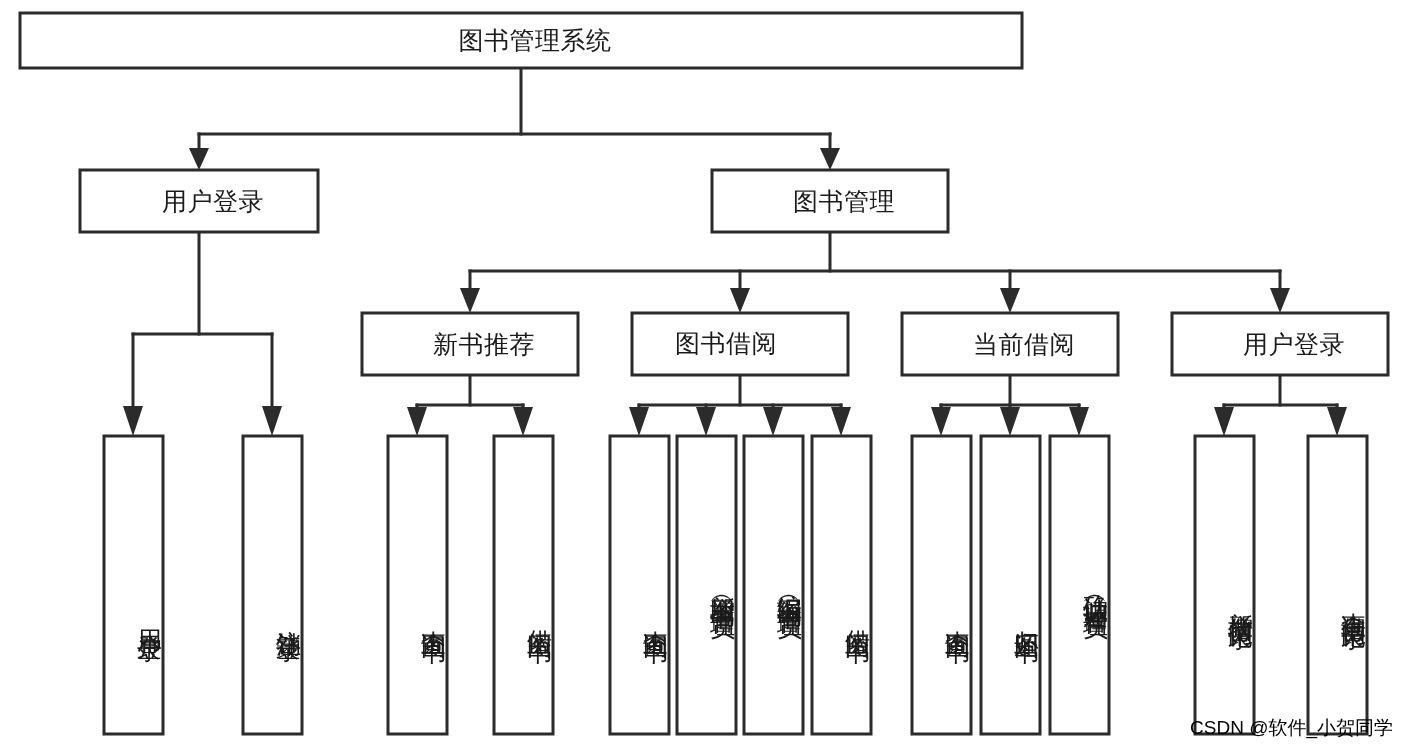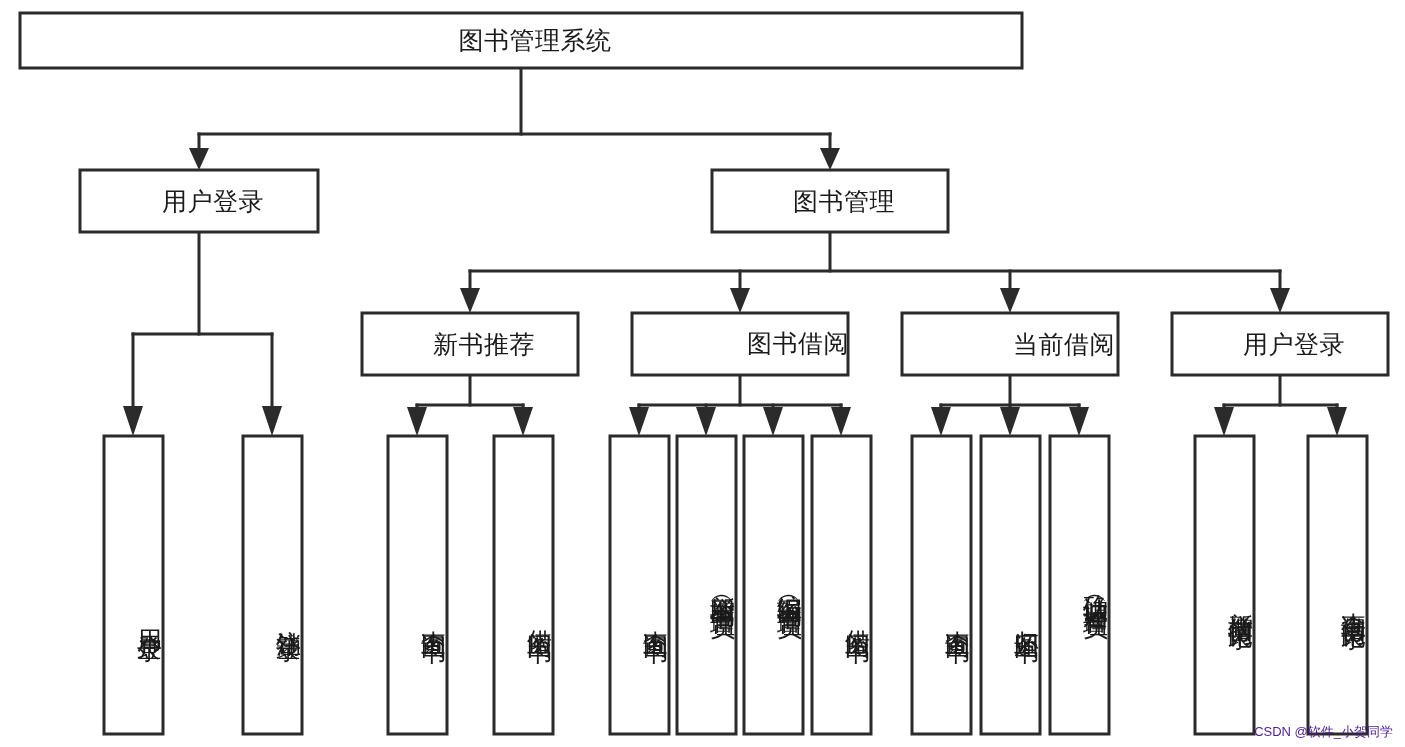--- a/index.html
+++ b/index.html
@@ -65,22 +65,22 @@
     padding-top: 4px;
     box-sizing: border-box;
   }
   .label-v.tall {
     padding-top: 2px;
   }
   .watermark {
     position: absolute;
     right: 12px;
     bottom: 6px;
-    font-size: 13px;
-    color: #4c1d95;
+    font-size: 19px;
+    color: #000000;
     font-family: "Liberation Sans", "DejaVu Sans", sans-serif;
     white-space: nowrap;
     user-select: none;
   }
 </style>
 </head>
 <body>
 
 <div id="canvas">
 
@@ -191,22 +191,22 @@
     <rect class="node-rect" x="1195" y="436" width="59" height="298"></rect>
     <rect class="node-rect" x="1308" y="436" width="59" height="298"></rect>
   </svg>
 
   <div class="node-label label-h" style="left:20px; top:13px; width:1002px; height:55px;">图书管理系统</div>
 
   <div class="node-label label-h" style="left:80px; top:170px; width:238px; height:62px;">用户登录</div>
   <div class="node-label label-h" style="left:362px; top:313px; width:216px; height:62px;">新书推荐</div>
 
   <div class="node-label label-h" style="left:712px; top:170px; width:236px; height:62px;">图书管理</div>
-  <div class="node-label label-h" style="left:668px; top:313px; width:216px; height:60px;padding-left:8px;">图书借阅</div>
-  <div class="node-label label-h" style="left:942px; top:313px; width:216px; height:62px;">当前借阅</div>
+  <div class="node-label label-h" style="left:596px; top:313px; width:216px; height:60px;padding-left:8px;">图书借阅</div>
+  <div class="node-label label-h" style="left:902px; top:313px; width:216px; height:62px;">当前借阅</div>
   <div class="node-label label-h" style="left:1172px; top:313px; width:216px; height:62px;">用户登录</div>
 
   <div class="node-label label-v" style="left:104px; top:494px; width:59px; height:240px;">用户登录</div>
   <div class="node-label label-v" style="left:243px; top:494px; width:59px; height:240px;">注销登录</div>
 
   <div class="node-label label-v" style="left:388px; top:494px; width:59px; height:240px;">查询图书</div>
   <div class="node-label label-v" style="left:494px; top:494px; width:59px; height:240px;">借阅图书</div>
 
   <div class="node-label label-v" style="left:610px; top:494px; width:59px; height:240px;">查询图书</div>
   <div class="node-label label-v tall" style="left:677px; top:440px; width:59px; height:294px;">新增图书（管理员）</div>

